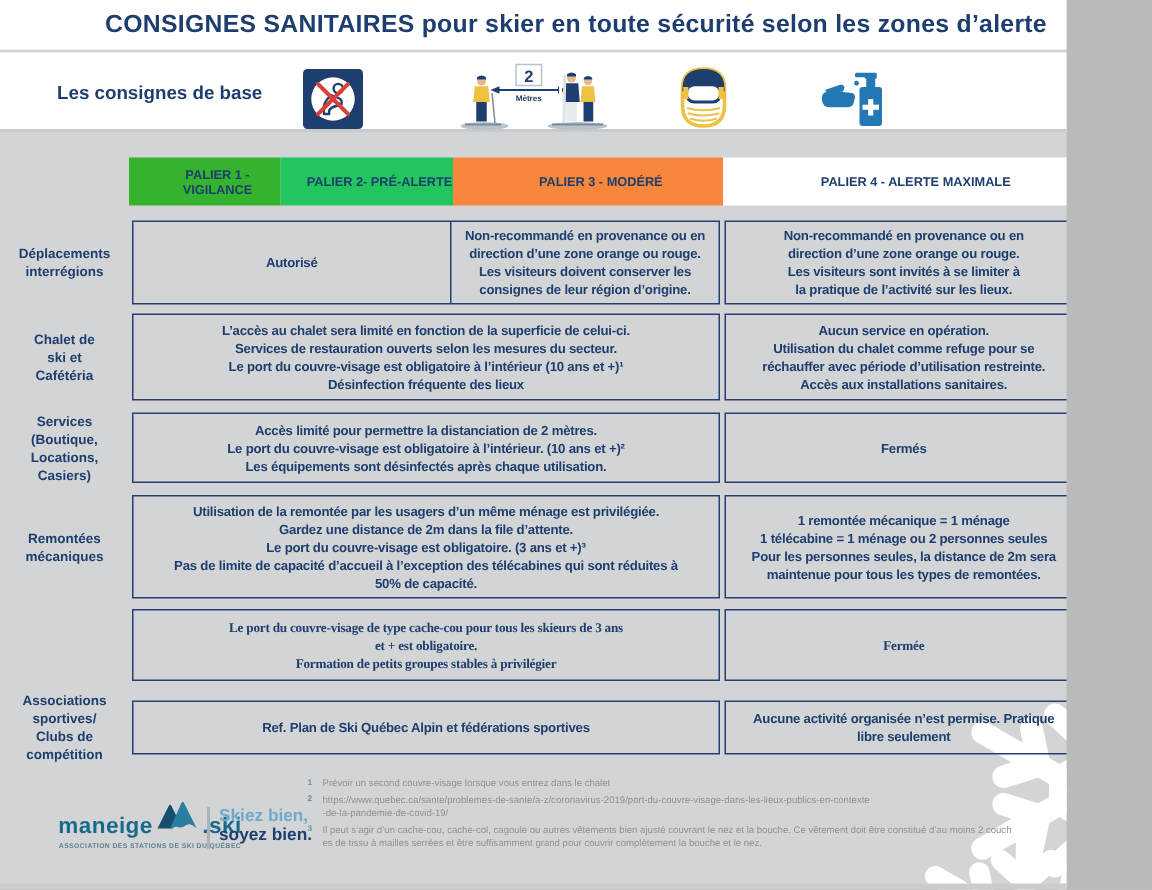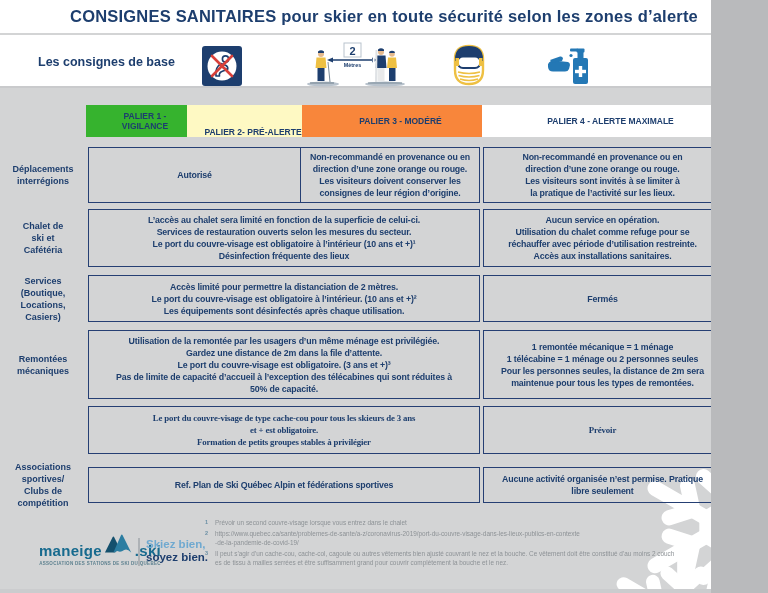--- a/index.html
+++ b/index.html
@@ -197,21 +197,21 @@
         <path d="M4,16 L14,12.5 Q16.5,12 17,14.5 L16,17 L6,18.5 Z"></path>
       </g>
       <rect x="32.8" y="22" width="3.4" height="11" fill="#fff"></rect>
       <rect x="29" y="25.8" width="11" height="3.4" fill="#fff"></rect>
     </svg>
   </div>
 
   <div class="tier tier1" style="background-color: rgb(54, 179, 46);">
       <span>PALIER 1 - VIGILANCE</span>
     </div>
-  <div class="tier tier2" style="background-color: #fef9c3; align-items: flex-end;">
+  <div class="tier tier2" style="background-color: #22c55e;">
       <span>PALIER 2- PRÉ-ALERTE</span>
     </div>
   <div class="tier tier3" style="background-color: rgb(248, 134, 59);">
       <span>PALIER 3 - MODÉRÉ</span>
     </div>
   <div class="tier tier4" style="background-color: #ffffff;">
       <span>PALIER 4 - ALERTE MAXIMALE</span>
     </div>
 
   <div class="rowlabel r1">Déplacements
@@ -279,21 +279,21 @@
 Pour les personnes seules, la distance de 2m sera
 maintenue pour tous les types de remontées.</div>
   </div>
 
   <div class="cellbox colA r5">
     <div class="cell">Le port du couvre-visage de type cache-cou pour tous les skieurs de 3 ans
 et + est obligatoire.
 Formation de petits groupes stables à privilégier</div>
   </div>
   <div class="cellbox colC r5">
-    <div class="cell">Prévoir</div>
+    <div class="cell">Fermée</div>
   </div>
 
   <div class="cellbox colA r6">
     <div class="cell">Ref. Plan de Ski Québec Alpin et fédérations sportives</div>
   </div>
   <div class="cellbox colC r6">
     <div class="cell">Aucune activité organisée n’est permise. Pratique
 libre seulement</div>
   </div>
 

